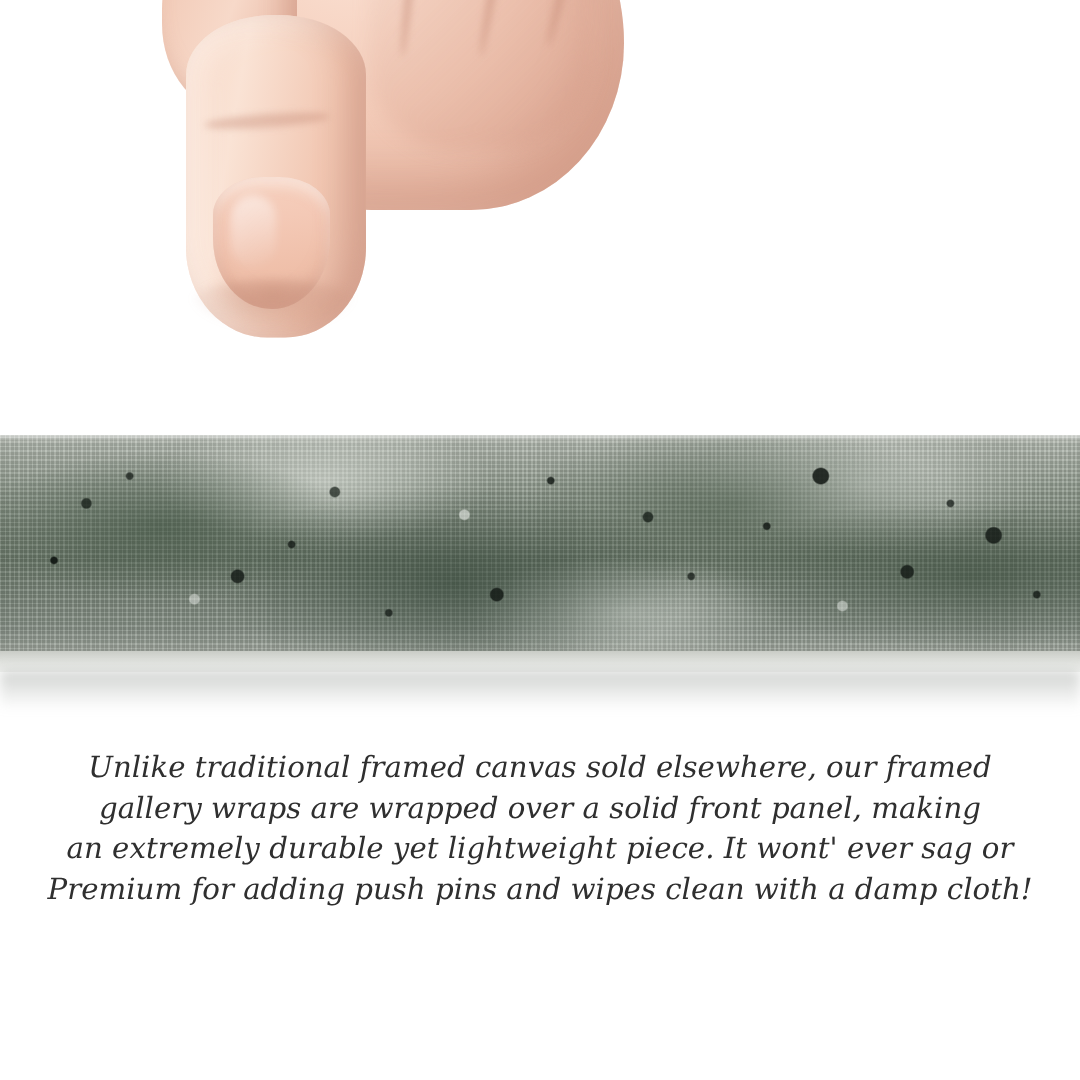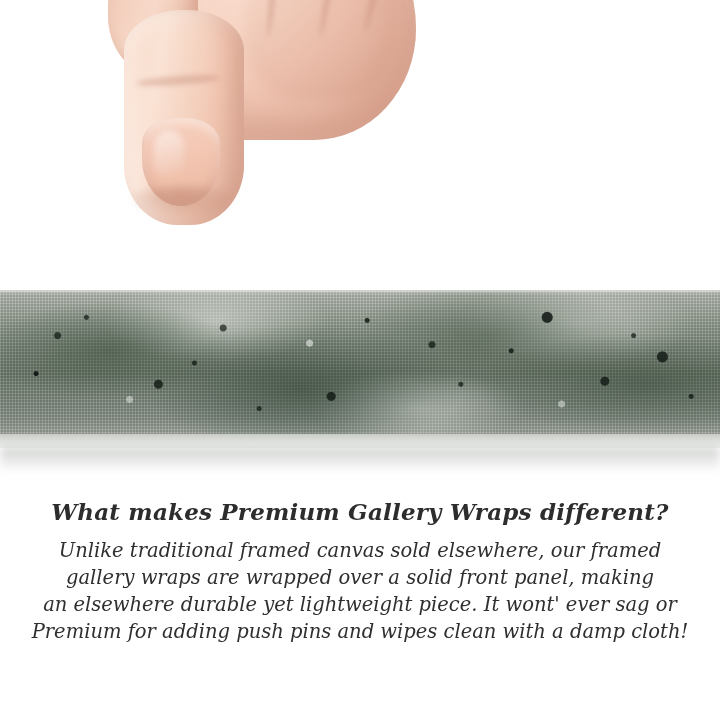--- a/index.html
+++ b/index.html
@@ -259,20 +259,19 @@
 
   <div class="canvas-strip">
     <div class="strip-edge-top"></div>
     <div class="strip-speckle"></div>
     <div class="strip-edge-bottom"></div>
   </div>
   <div class="strip-underside"></div>
   <div class="strip-dropshadow"></div>
 
   <div class="caption">
-    <div class="caption-title">What makes Premium Gallery Wraps different?</div>
     <div class="caption-body-line">Unlike traditional framed canvas sold elsewhere, our framed</div>
     <div class="caption-body-line">gallery wraps are wrapped over a solid front panel, making</div>
-    <div class="caption-body-line">an elsewhere durable yet lightweight piece. It wont' ever sag or</div>
+    <div class="caption-body-line">an extremely durable yet lightweight piece. It wont' ever sag or</div>
     <div class="caption-body-line">Premium for adding push pins and wipes clean with a damp cloth!</div>
   </div>
 
 </div>
 
 </body></html>

